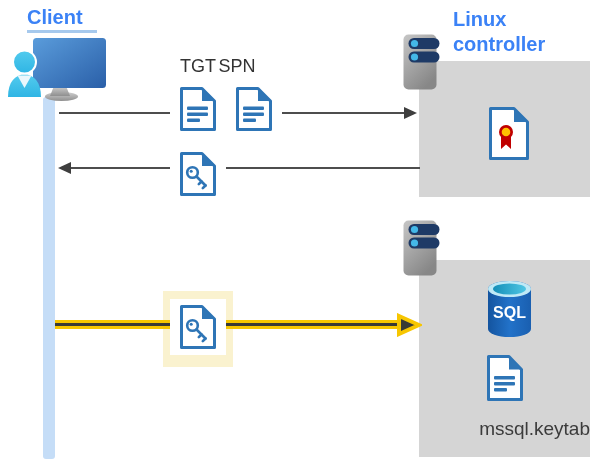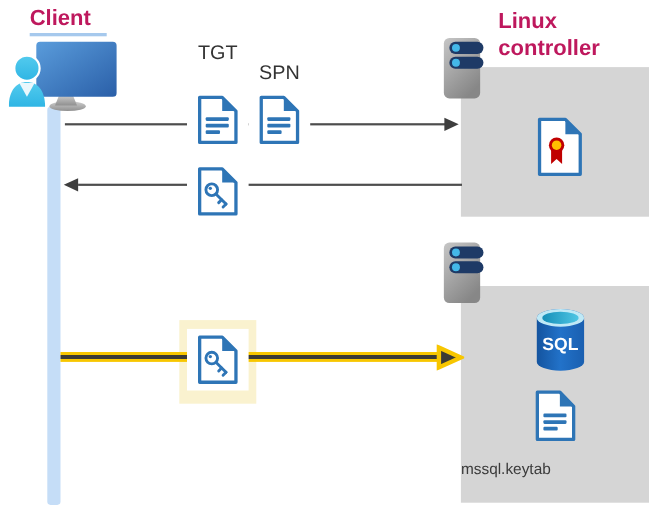--- a/index.html
+++ b/index.html
@@ -1,34 +1,34 @@
 <!DOCTYPE html>
 <html><head>
 <meta charset="utf-8">
 <style>
   html,body{margin:0;padding:0;background:#fff;}
   #canvas{
     position:relative;width:600px;height:468px;background:#fff;overflow:hidden;
     font-family:"Liberation Sans", sans-serif;
   }
   .abs{position:absolute;}
-  .title{font-weight:bold;font-size:20px;color:#be185d;line-height:25px;}
+  .title{font-weight:bold;font-size:20px;color:#3b82f6;line-height:25px;}
   .small-label{font-size:18px;color:#333;text-align:center;}
   .gray-box{background:#D5D5D5;}
   .halo{background:#fff;display:flex;align-items:center;justify-content:flex-start;}
   .arrow-line{background:#4D4D4D;height:2px;}
   .tri-right{width:0;height:0;border-top:6.5px solid transparent;border-bottom:6.5px solid transparent;border-left:13px solid #3E3E3E;}
   .tri-left{width:0;height:0;border-top:6.5px solid transparent;border-bottom:6.5px solid transparent;border-right:13px solid #3E3E3E;}
   .yellow-line{
     height:9px;
     background:linear-gradient(180deg,#F7C600 0 3px,#3A3A35 3px 6px,#F7C600 6px 9px);
   }
   .highlight{background:#FAF2CF;}
   .timeline{background:#C5DDF7;border-radius:3px;}
-  .keytab-text{font-size:14px;color:#3B3B3B;text-align:left;}
+  .keytab-text{font-size:19px;color:#3B3B3B;text-align:right;}
   .underline{background:#A6C9ED;height:3px;}
 </style>
 </head>
 <body>
 
 <div id="canvas">
 
   <div class="abs gray-box" style="left:419px;top:61px;width:171px;height:136px;"></div>
   <div class="abs gray-box" style="left:419px;top:260px;width:171px;height:197px;"></div>
 
@@ -66,22 +66,22 @@
       </linearGradient>
     </defs>
     <ellipse cx="53.5" cy="60.5" rx="16.5" ry="4.5" fill="url(#gStand)"></ellipse>
     <polygon points="46,50 58,50 62,60 42,60" fill="url(#gStand)"></polygon>
     <rect x="25" y="2" width="73" height="50" rx="3.5" fill="url(#gMon)"></rect>
     <path d="M0 61 C0 46 7 38.5 16.5 38.5 C26 38.5 33 46 33 61 Z" fill="url(#gPer)"></path>
     <path d="M9.5 39.5 L23.5 39.5 L16.5 52 Z" fill="#EAF7FC"></path>
     <circle cx="16.5" cy="26" r="11.5" fill="url(#gPer)" stroke="#fff" stroke-width="2"></circle>
   </svg>
 
-  <div class="abs small-label" style="left:170px;top:38px;width:56px;">TGT</div>
-  <div class="abs small-label" style="left:226px;top:56px;width:56px;text-align:center;">SPN</div>
+  <div class="abs small-label" style="left:170px;top:56px;width:56px;">TGT</div>
+  <div class="abs small-label" style="left:209px;top:56px;width:56px;text-align:center;">SPN</div>
 
   <div class="abs halo" style="left:170px;top:81px;width:56px;height:56px;">
     <svg style="margin-left:9px;" width="38" height="46" viewBox="0 0 38 46">
       <path d="M2.5 2.5 H23 L35.5 15 V43.5 H2.5 Z" fill="#fff" stroke="#2E75B6" stroke-width="3" stroke-linejoin="round"></path>
       <path d="M23 2.5 L23 15 L35.5 15 Z" fill="#2E75B6"></path>
       <g fill="#2E75B6">
         <rect x="8" y="20.5" width="21" height="3.4" rx="1"></rect>
         <rect x="8" y="26.5" width="21" height="3.4" rx="1"></rect>
         <rect x="8" y="32.5" width="13" height="3.4" rx="1"></rect>
       </g>

